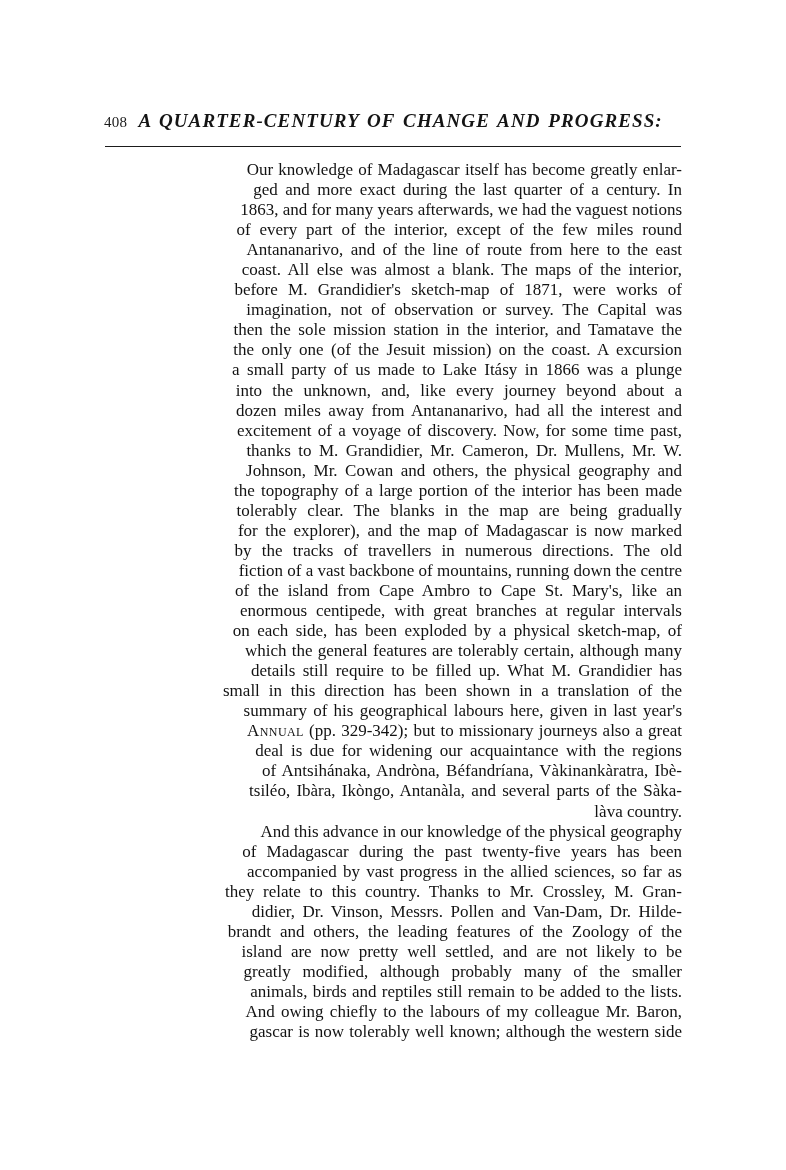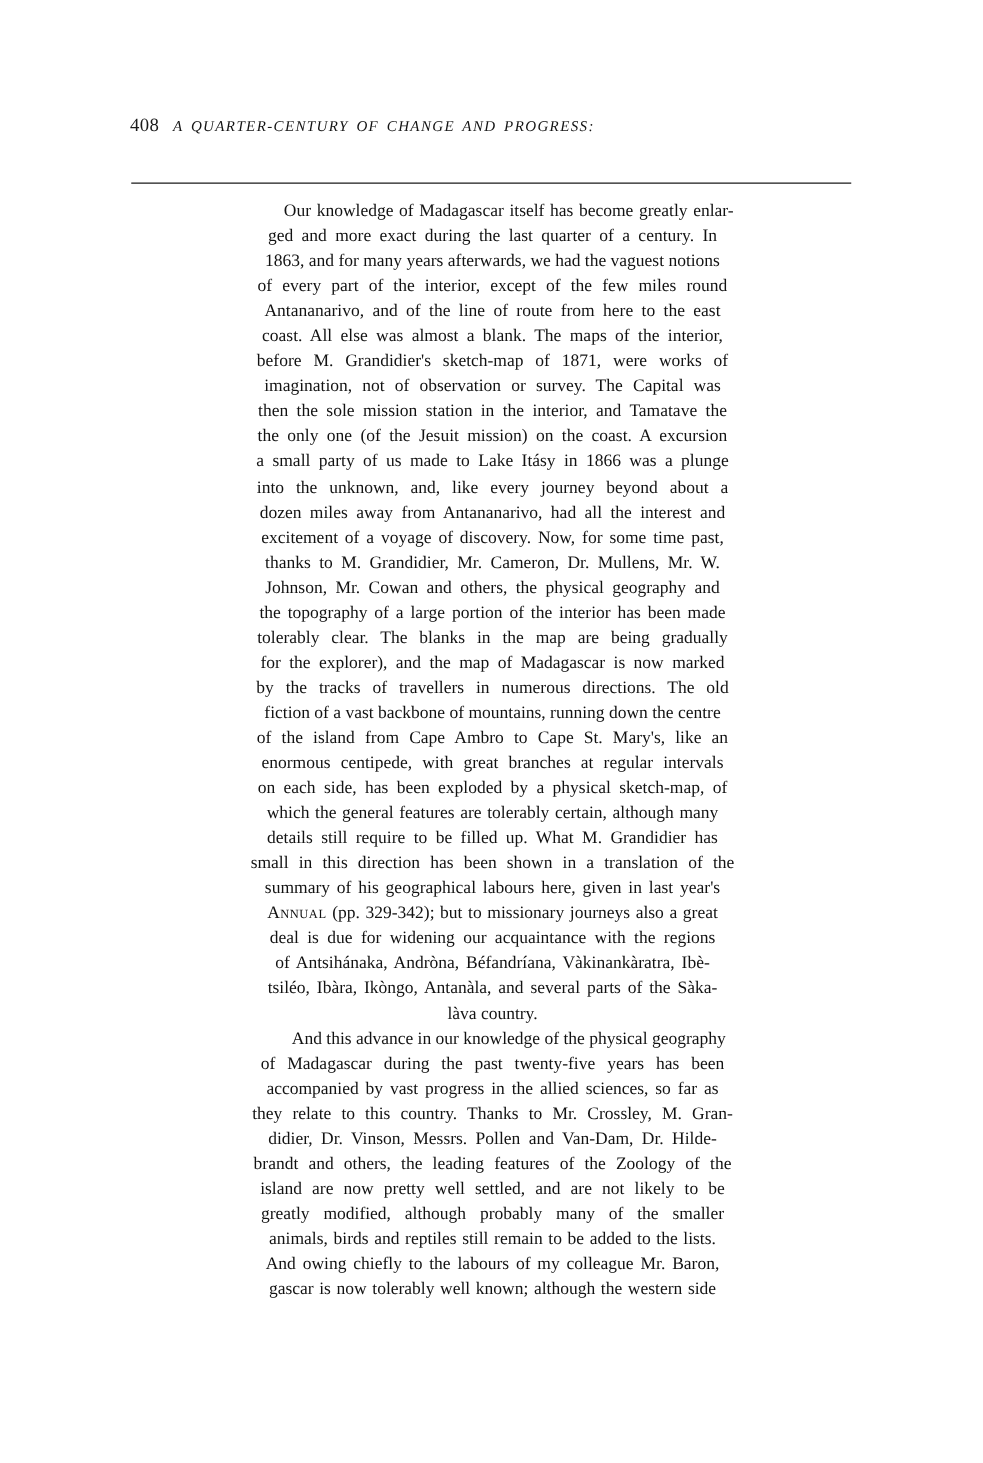--- a/index.html
+++ b/index.html
@@ -21,39 +21,40 @@
     width: 786px;
     height: 1170px;
     background: #ffffff;
     box-sizing: border-box;
   }
 
   
   .running-head {
     position: absolute;
     left: 104px;
-    top: 93px;
+    top: 110px;
     width: 578px;
     display: flex;
     align-items: baseline;
     white-space: nowrap;
   }
   .folio {
     font-size: 15px;
     letter-spacing: 0.3px;
     color: #1a1a1a;
     font-family: "Liberation Serif", "DejaVu Serif", serif;
   }
   .head-title {
     font-style: italic;
-    font-size: 12px;
+    font-size: 19px;
     letter-spacing: 1.1px;
     margin-left: 11px;
     color: #141414;
     word-spacing: 2px;
+    font-weight: bold;
   }
   .head-rule {
     position: absolute;
     left: 105px;
     top: 146px;
     width: 576px;
     height: 1px;
     background: #1b1b1b;
   }
 
@@ -61,24 +62,24 @@
   .textblock {
     position: absolute;
     left: 106px;
     top: 160px;
     width: 576px;
   }
 
   p.para {
     margin: 0;
     padding: 0;
-    font-size: 14px;
+    font-size: 17px;
     line-height: 20.05px;
     color: #121212;
-    text-align: center;
+    text-align: right;
   }
 
   
   .ln {
     display: block;
     white-space: nowrap;
   }
   .indent { padding-left: 26px; }
 
   

